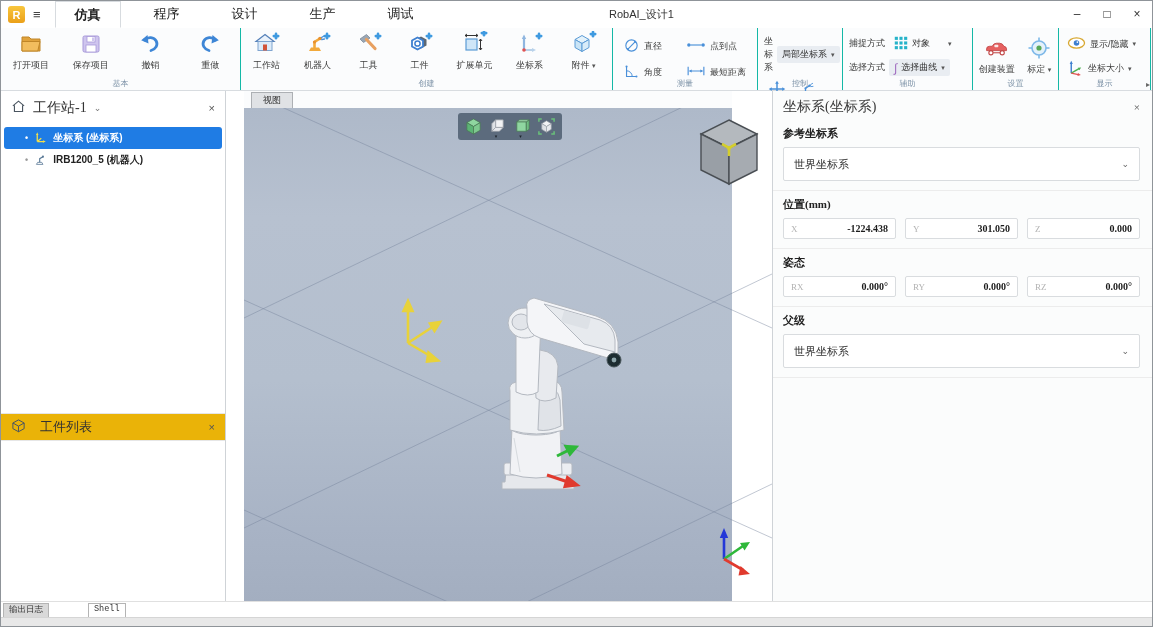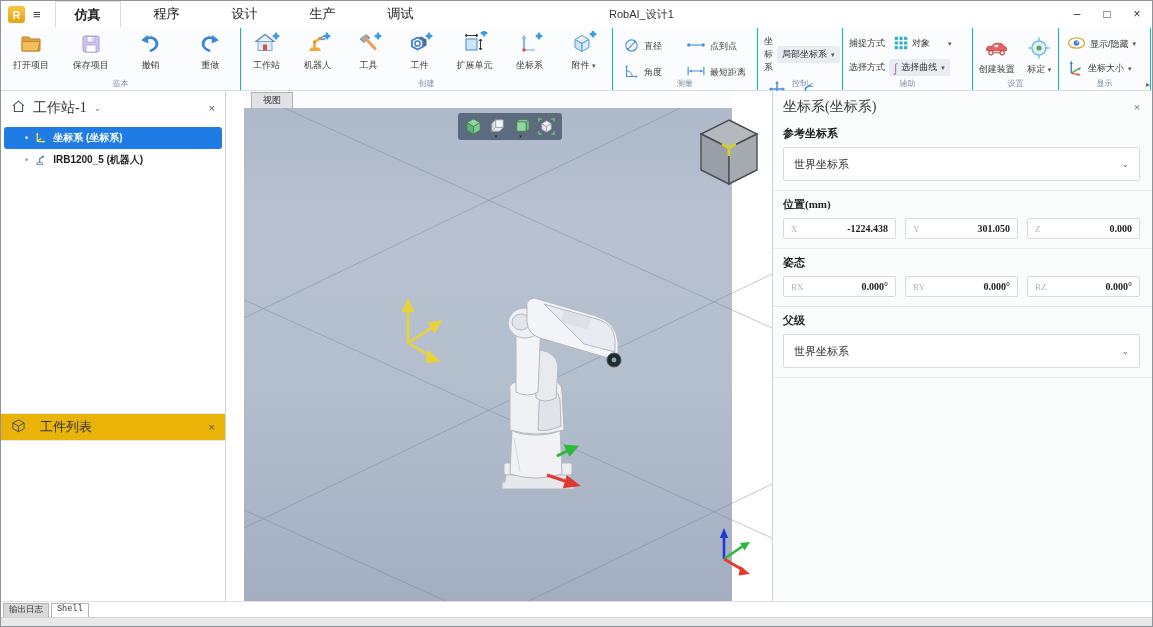--- a/index.html
+++ b/index.html
@@ -91,21 +91,21 @@
   .field { flex:1; height:21px; background:#fff; border:1px solid #d9dcdf; border-radius:2px;
            display:flex; align-items:center; padding:0 7px; cursor:text; }
   .f-label { font-size:9px; color:#b3b3b3; }
   .f-value { margin-left:auto; font-size:10px; font-weight:bold; color:#1c1c1c; }
 
   
   .bottom-bar { position:absolute; left:0; right:0; bottom:0; height:25px; background:#fff; border-top:1px solid #e0e0e0; }
   .bb-tabs { display:flex; gap:2px; padding:1px 0 0 2px; }
   .bb-tab { font-size:8.5px; color:#333; border:1px solid #b4b4b4; padding:0px 5px 1px; background:#fff; cursor:pointer; }
   .bb-tab.active { background:#d9d9d9; }
-  .bb-tab.mono { font-family:"Liberation Mono", monospace; }
+  .bb-tab.mono { font-family:"Liberation Mono", monospace;margin-left:37px; }
   .bb-strip { position:absolute; left:0; right:0; bottom:0; height:9px; background:#e8e8e8; border-top:1px solid #d5d5d5; }
 </style>
 </head>
 <body>
 
 <div class="window">
 
   <div class="titlebar">
     <div class="logo">R</div>
     <div class="hamburger">≡</div>

